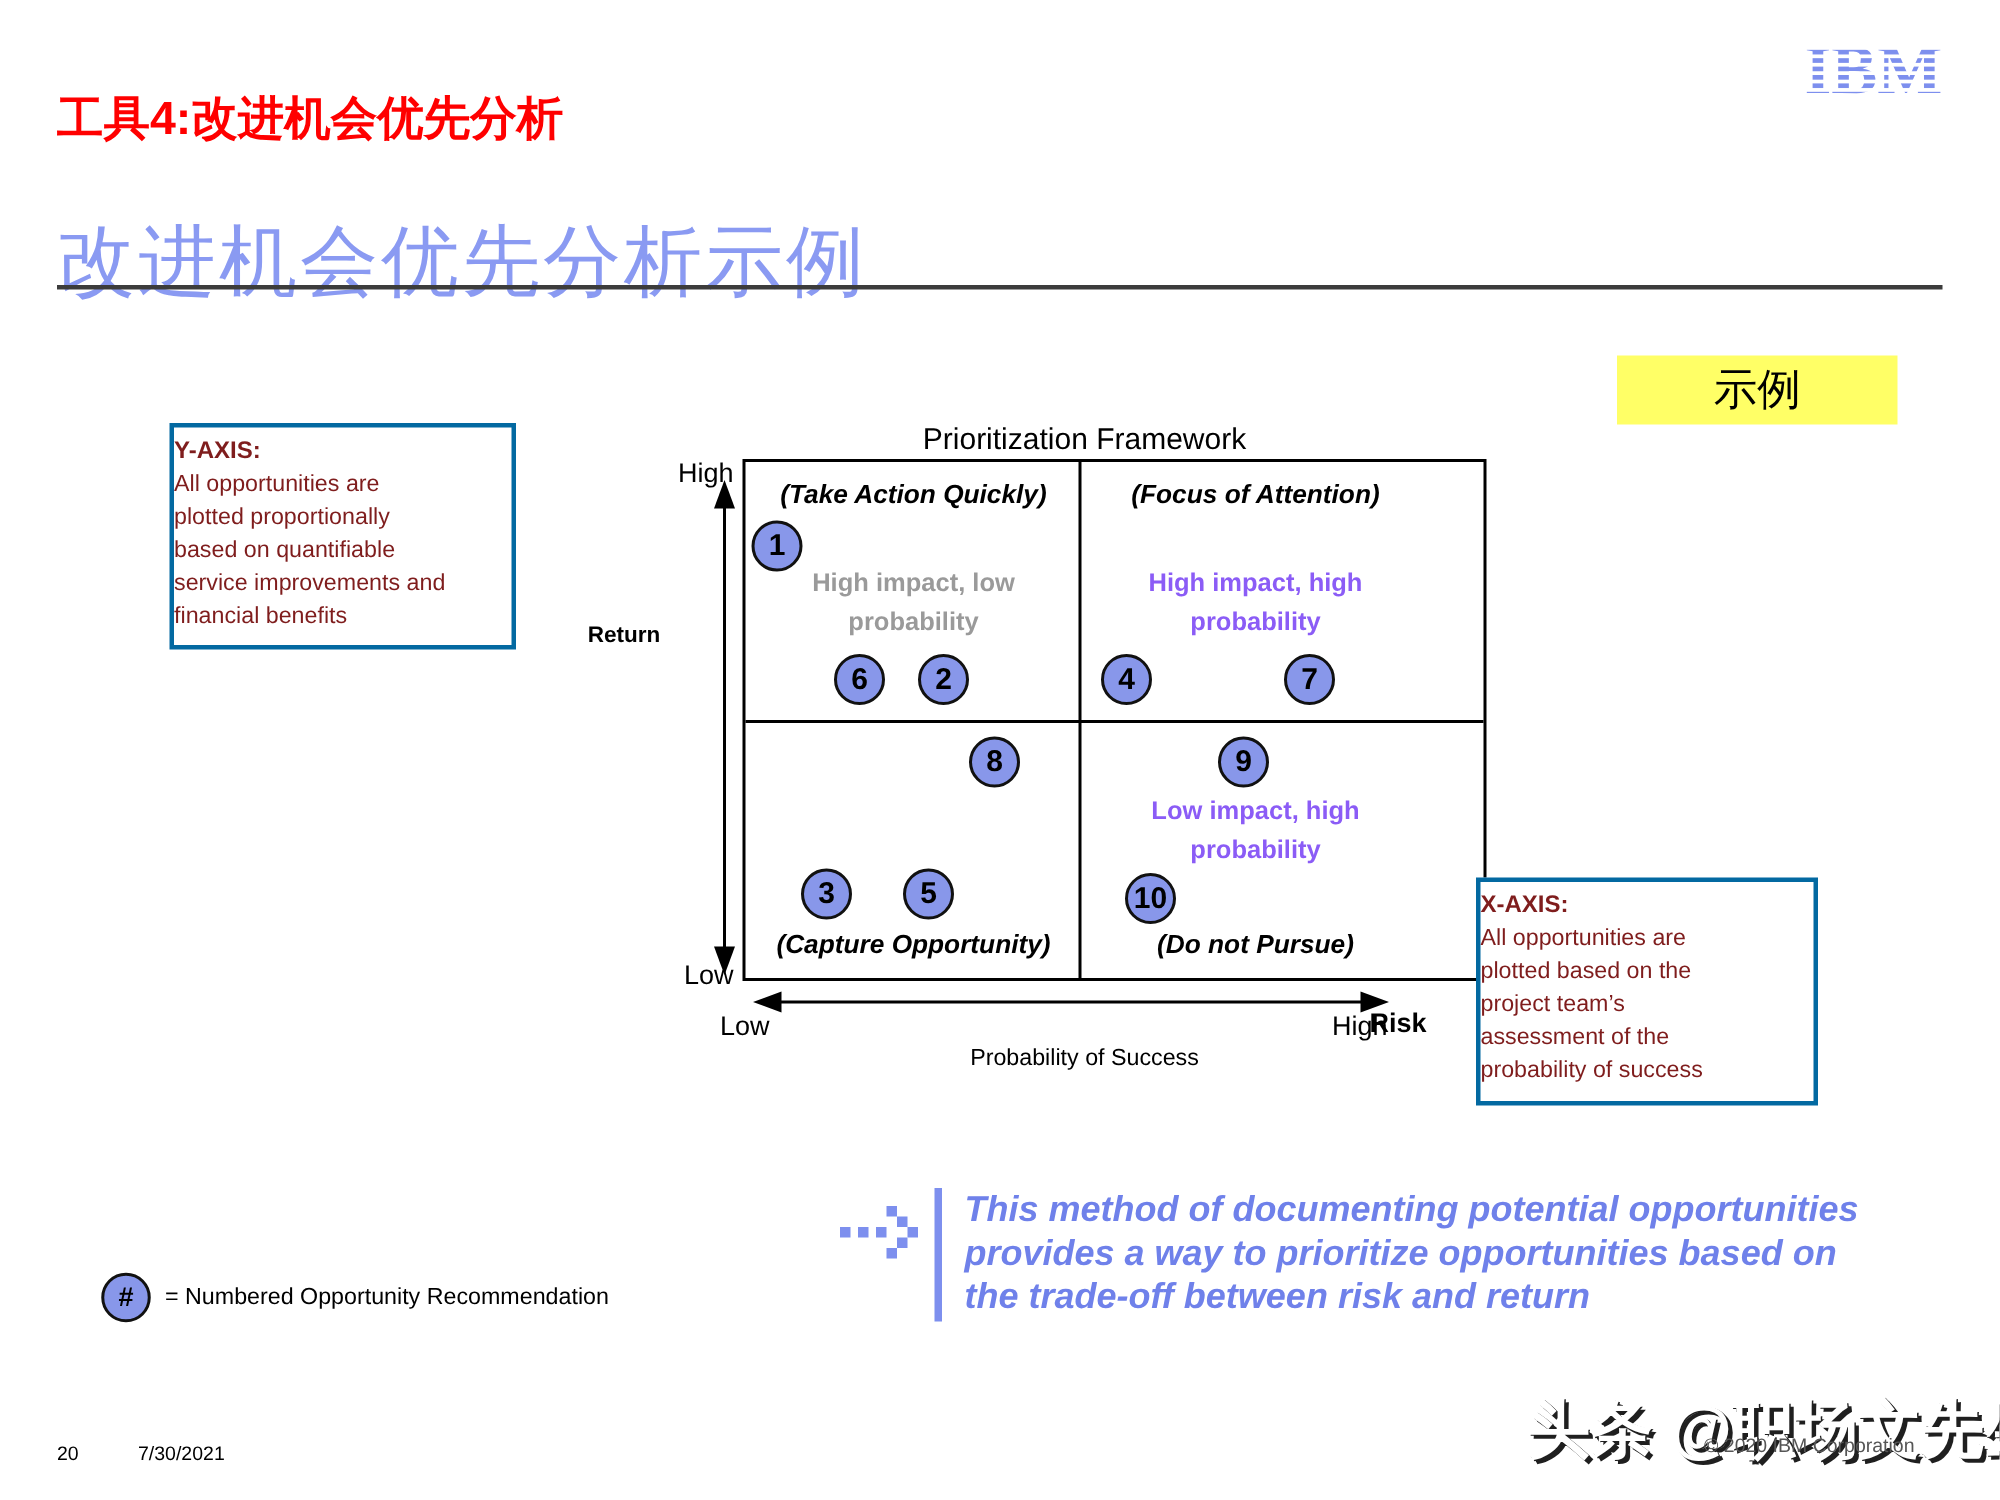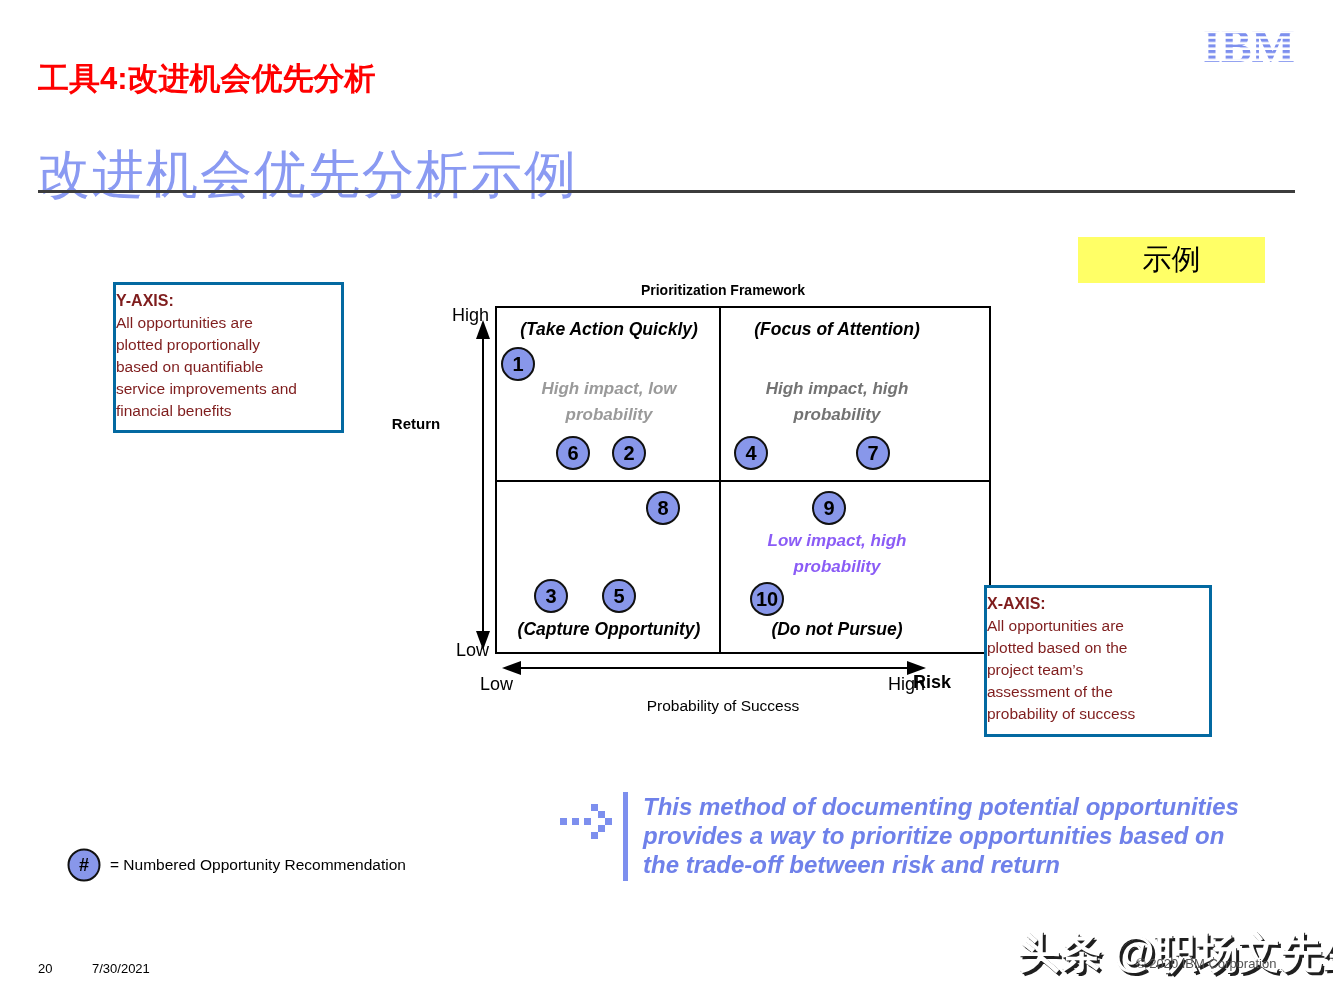--- a/index.html
+++ b/index.html
@@ -30,32 +30,32 @@
   
   .note {
     border:3px solid #0369a1; background:#fff; padding:5px 0;
     font-size:15.5px; line-height:22px; color:#7f1d1d;
   }
   .note .note-title { font-weight:bold; font-size:16px; }
   .y-note { left:113px; top:282px; width:231px; height:151px; }
   .x-note { left:984px; top:585px; width:228px; height:152px; }
 
   
-  .framework-title { left:495px; top:282px; width:456px; text-align:center; font-weight:bold; font-size:14px; }
+  .framework-title { left:495px; top:282px; width:456px; text-align:center; font-weight:normal; font-size:20px; }
   .matrix { left:495px; top:306px; width:496px; height:348px; border:2px solid #000; }
   .v-divider { left:222px; top:0; width:2px; height:100%; background:#000; }
   .h-divider { left:0; top:172px; width:100%; height:2px; background:#000; }
   .quad-name { font-weight:bold; font-style:italic; font-size:17.5px; text-align:center; }
   .q-tl { left:0;   width:224px; top:11px;  }
   .q-tr { left:226px; width:228px; top:11px; }
   .q-bl { left:0;   width:224px; top:311px; }
   .q-br { left:226px; width:228px; top:311px; }
-  .quad-desc { font-weight:bold; font-style:italic; font-size:17px; line-height:26px; text-align:center; }
+  .quad-desc { font-weight:bold; font-size:17px; line-height:26px; text-align:center; }
   .d-tl { left:0;   width:224px; top:68px;  color:#9a9a9a; }
-  .d-tr { left:226px; width:228px; top:68px;  color:#737373; }
+  .d-tr { left:226px; width:228px; top:68px;  color:#8b5cf6; }
   .d-br { left:226px; width:228px; top:220px; color:#8b5cf6; }
 
   .pt {
     position:absolute; width:34px; height:34px; border-radius:50%;
     background:#8897ea; border:2px solid #111;
     display:flex; align-items:center; justify-content:center;
     font-weight:bold; font-size:20px; color:#000;
     transform:translate(-50%,-50%);
   }
 

